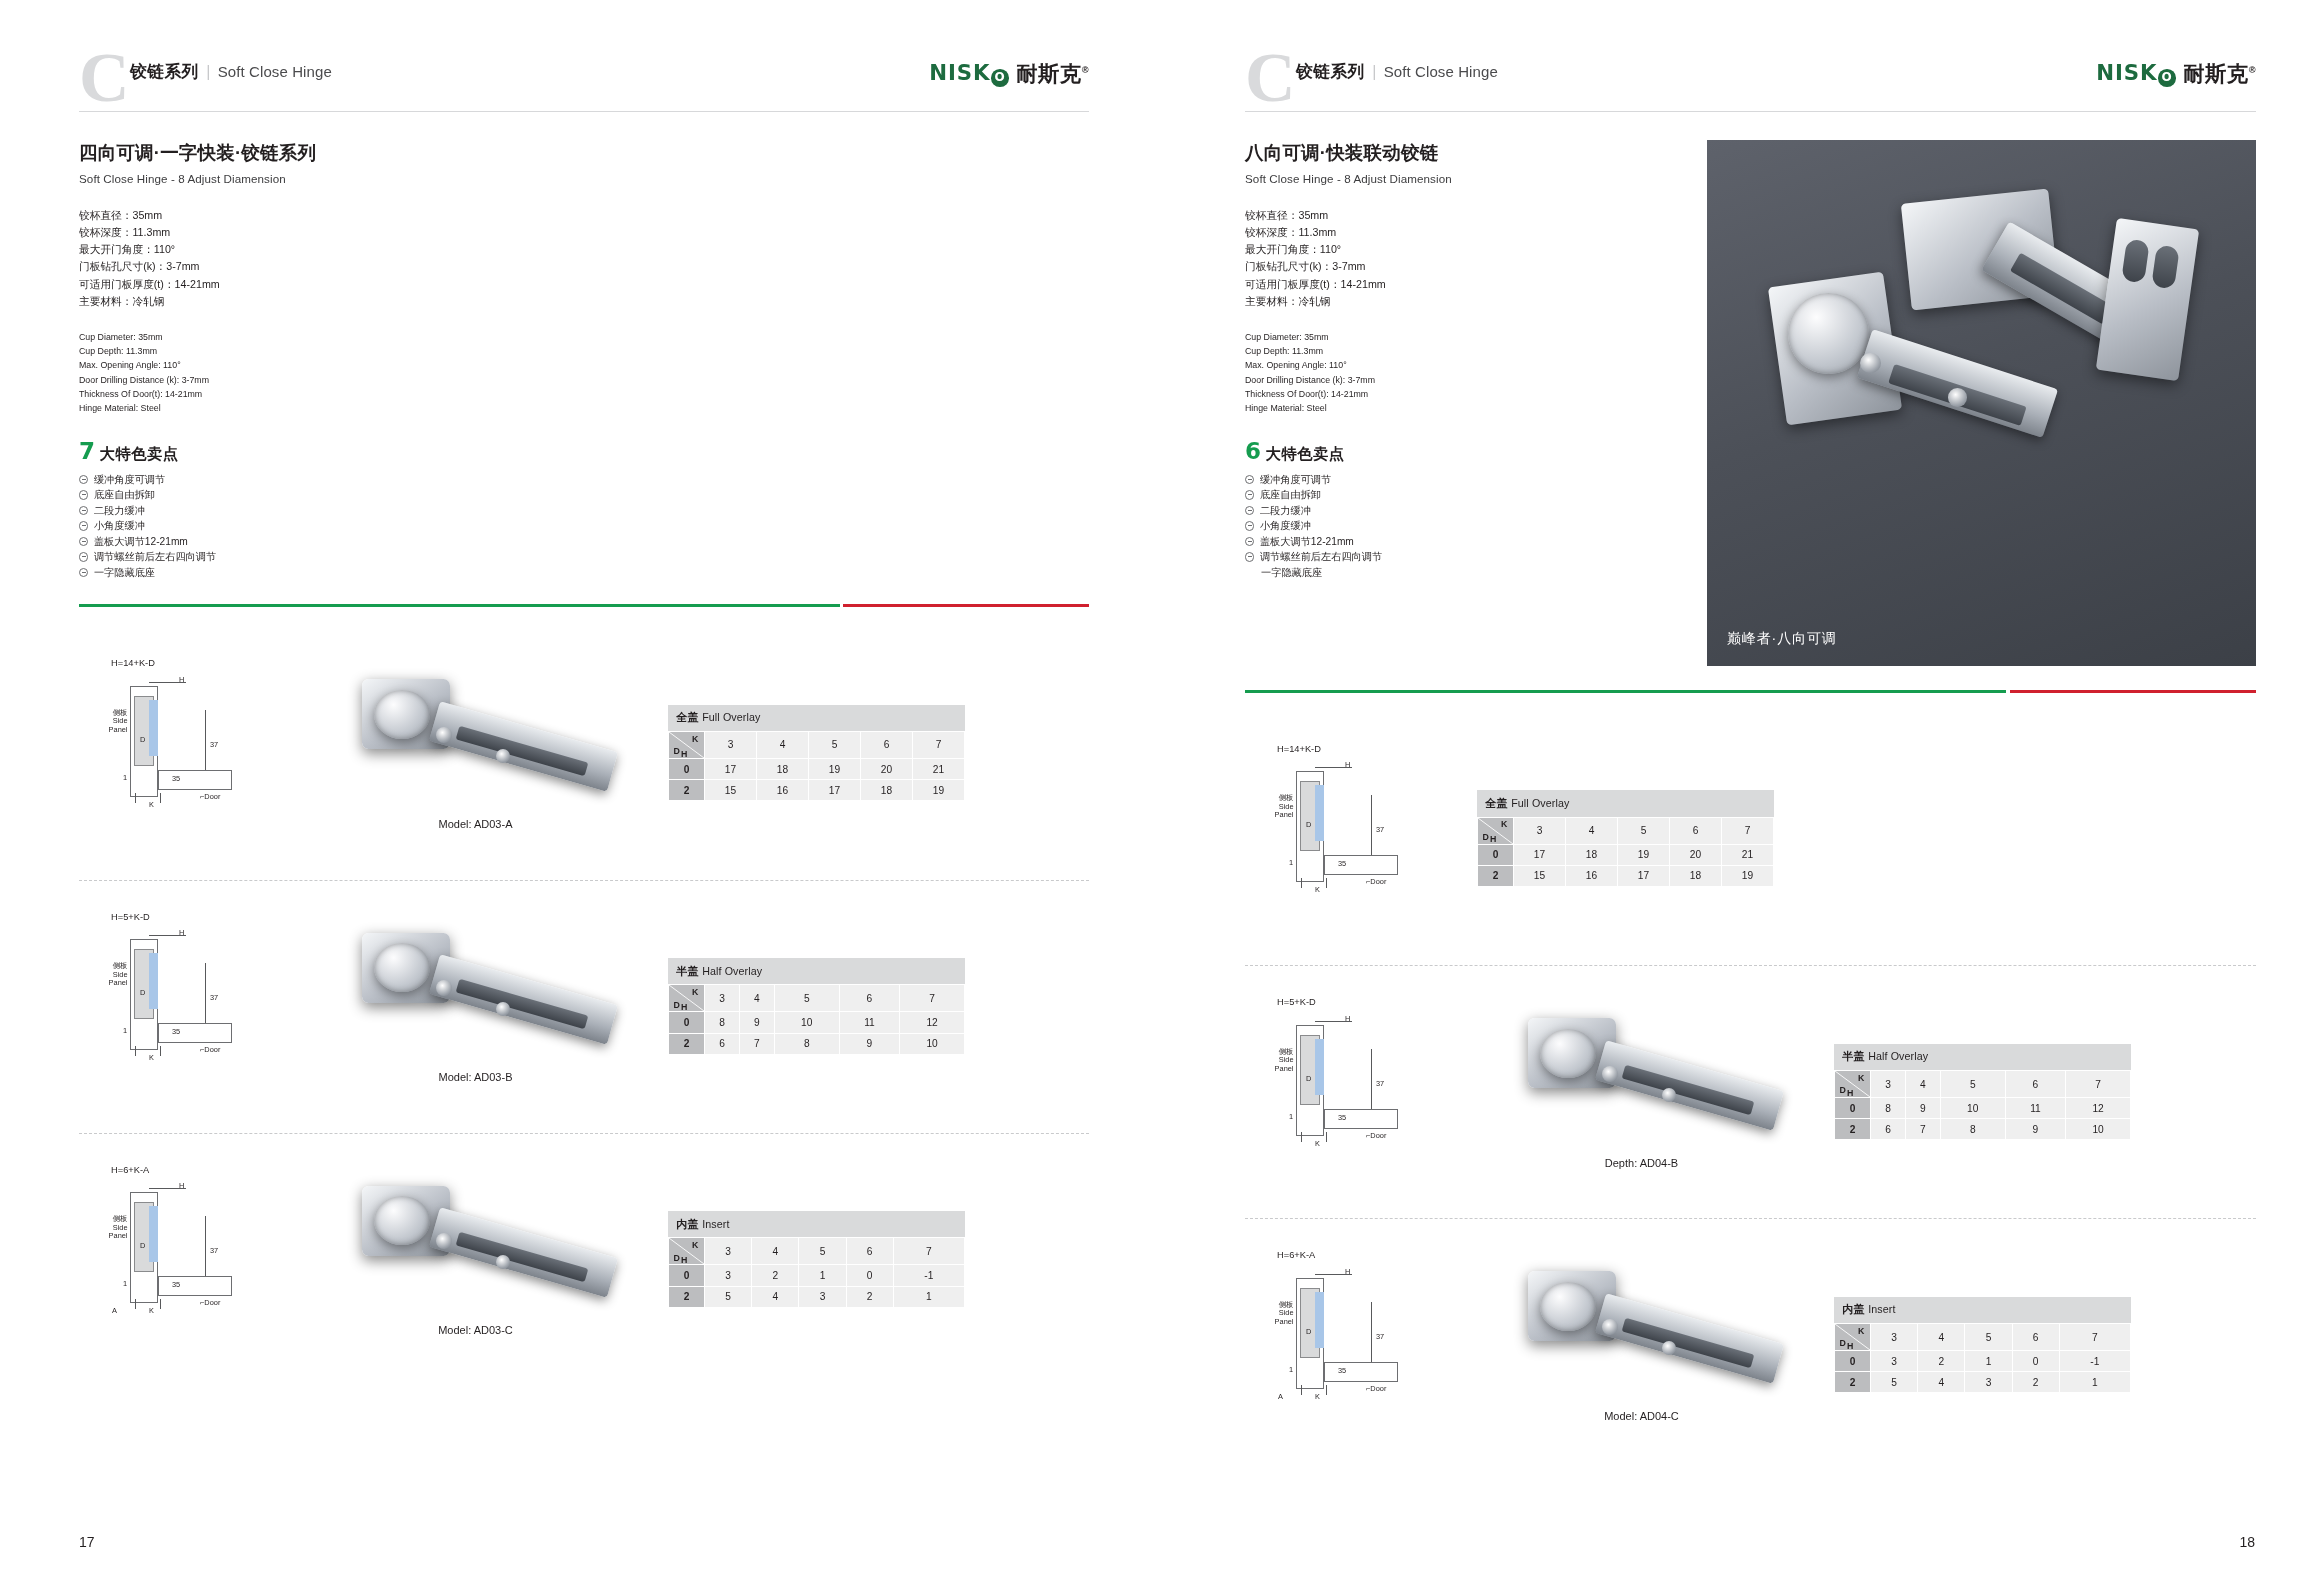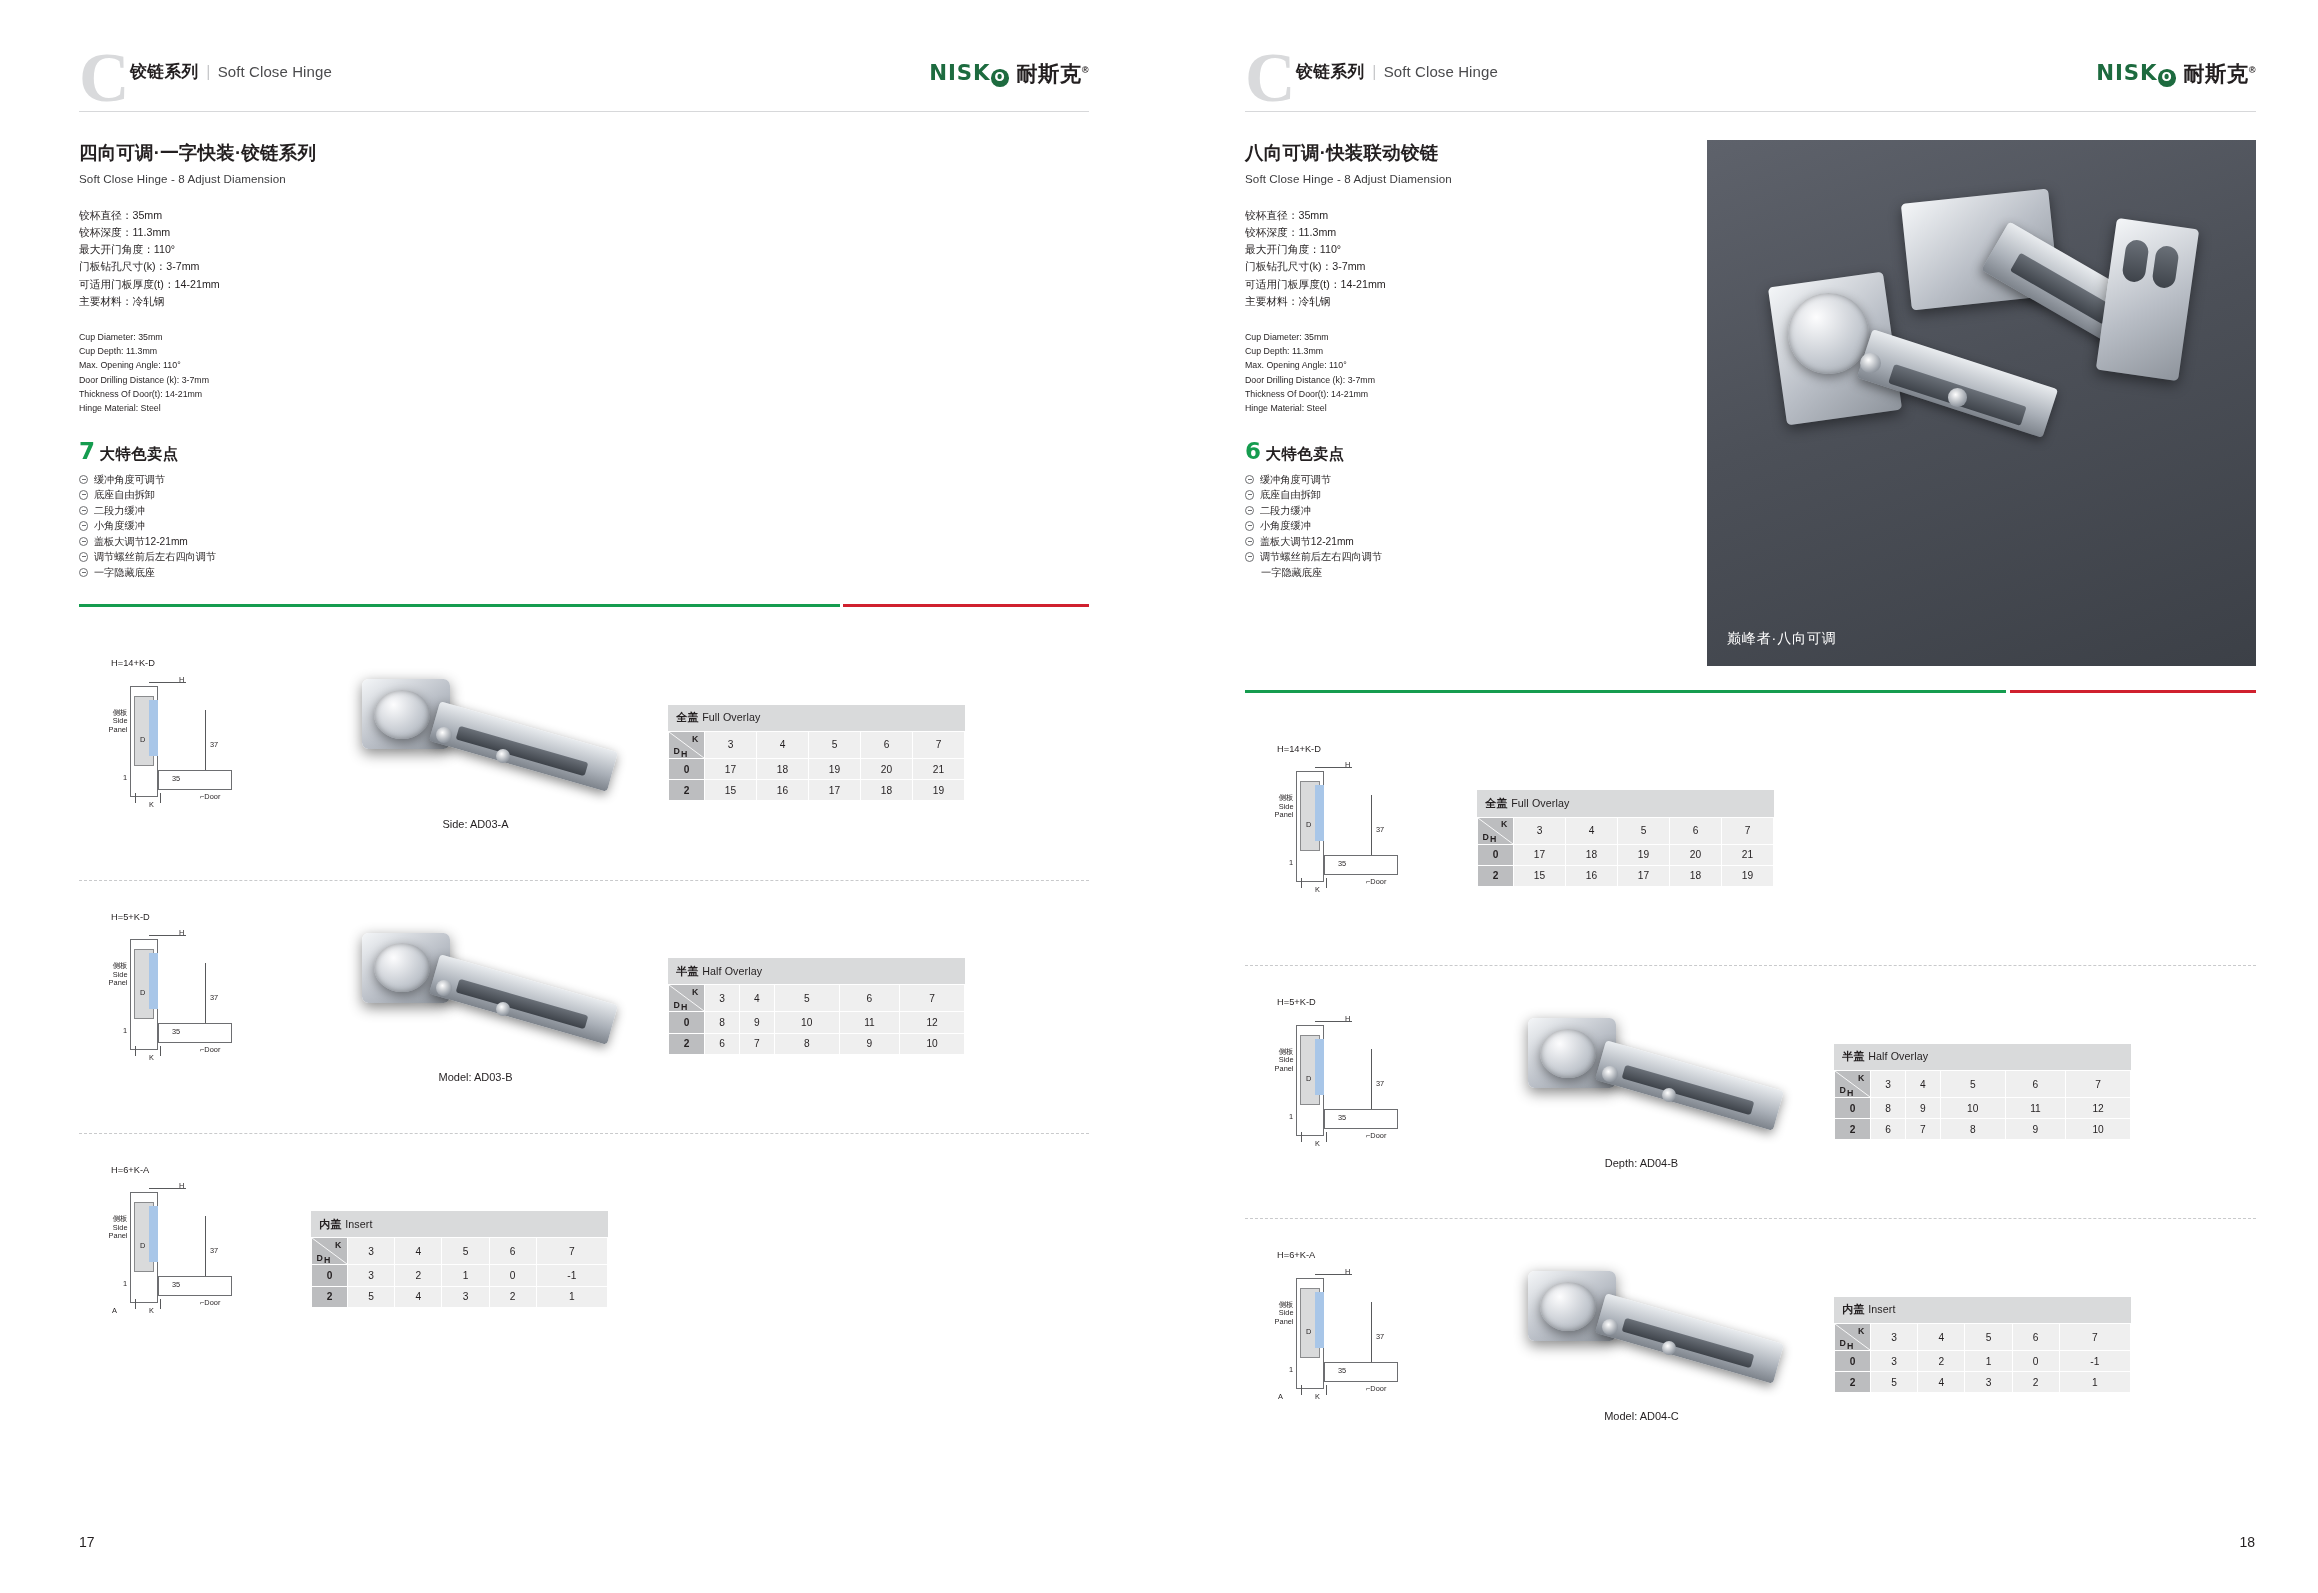--- a/index.html
+++ b/index.html
@@ -277,21 +277,21 @@
           <div class="dg-line" style="left:81px; top:139px; width:0.9px; height:10.2px;"></div>
         </div>
 
         <div class="row-photo">
           <div class="hg hg-plate" style="left:65px; top:18.5px; width:88px; height:70px; border-radius:6.5px;"></div>
           <div class="hg hg-cup" style="left:77px; top:29px; width:56px; height:49px;"></div>
           <div class="hg hg-arm" style="left:134px; top:65px; width:185px; height:41px; transform:rotate(16deg);"></div>
           <div class="hg hg-dark" style="left:158px; top:83px; width:134px; height:14px; transform:rotate(16deg);"></div>
           <div class="hg screw" style="left:139px; top:66px; width:16px; height:16px;"></div>
           <div class="hg screw" style="left:199px; top:88px; width:14px; height:14px;"></div>
-          <div class="row-model">Side: AD03-A</div>
+          <div class="row-model">Model: AD03-A</div>
         </div>
 
         <div class="row-table">
           <div class="tbl-title">
             <span>全盖</span><span class="en">Full Overlay</span>
           </div>
           <table class="tbl">
             <tbody>
                 <tr>
               <th class="corner">
@@ -425,20 +425,29 @@
           <div class="dg-panel" style="left:79px; top:116px; width:74px; height:20.4px;"></div>
           <div class="dg-label" style="left:93px; top:121px;">35</div>
           <div class="dg-label" style="left:44px; top:120px;">1</div>
           <div class="dg-label" style="left:121px; top:139px;">⌐<span>Door</span></div>
           <div class="dg-label" style="left:70px; top:147px;">K</div>
           <div class="dg-label" style="left:33px; top:147px;">A</div>
           <div class="dg-line" style="left:56px; top:139px; width:0.9px; height:10.2px;"></div>
           <div class="dg-line" style="left:81px; top:139px; width:0.9px; height:10.2px;"></div>
         </div>
 
+        <div class="row-photo">
+          <div class="hg hg-plate" style="left:65px; top:18.5px; width:88px; height:70px; border-radius:6.5px;"></div>
+          <div class="hg hg-cup" style="left:77px; top:29px; width:56px; height:49px;"></div>
+          <div class="hg hg-arm" style="left:134px; top:65px; width:185px; height:41px; transform:rotate(16deg);"></div>
+          <div class="hg hg-dark" style="left:158px; top:83px; width:134px; height:14px; transform:rotate(16deg);"></div>
+          <div class="hg screw" style="left:139px; top:66px; width:16px; height:16px;"></div>
+          <div class="hg screw" style="left:199px; top:88px; width:14px; height:14px;"></div>
+          <div class="row-model">Model: AD03-C</div>
+        </div>
 
         <div class="row-table">
           <div class="tbl-title">
             <span>内盖</span><span class="en">Insert</span>
           </div>
           <table class="tbl">
             <tbody>
                 <tr>
               <th class="corner">
                 <svg class="corner-slash" viewBox="0 0 78 58" preserveAspectRatio="none">

